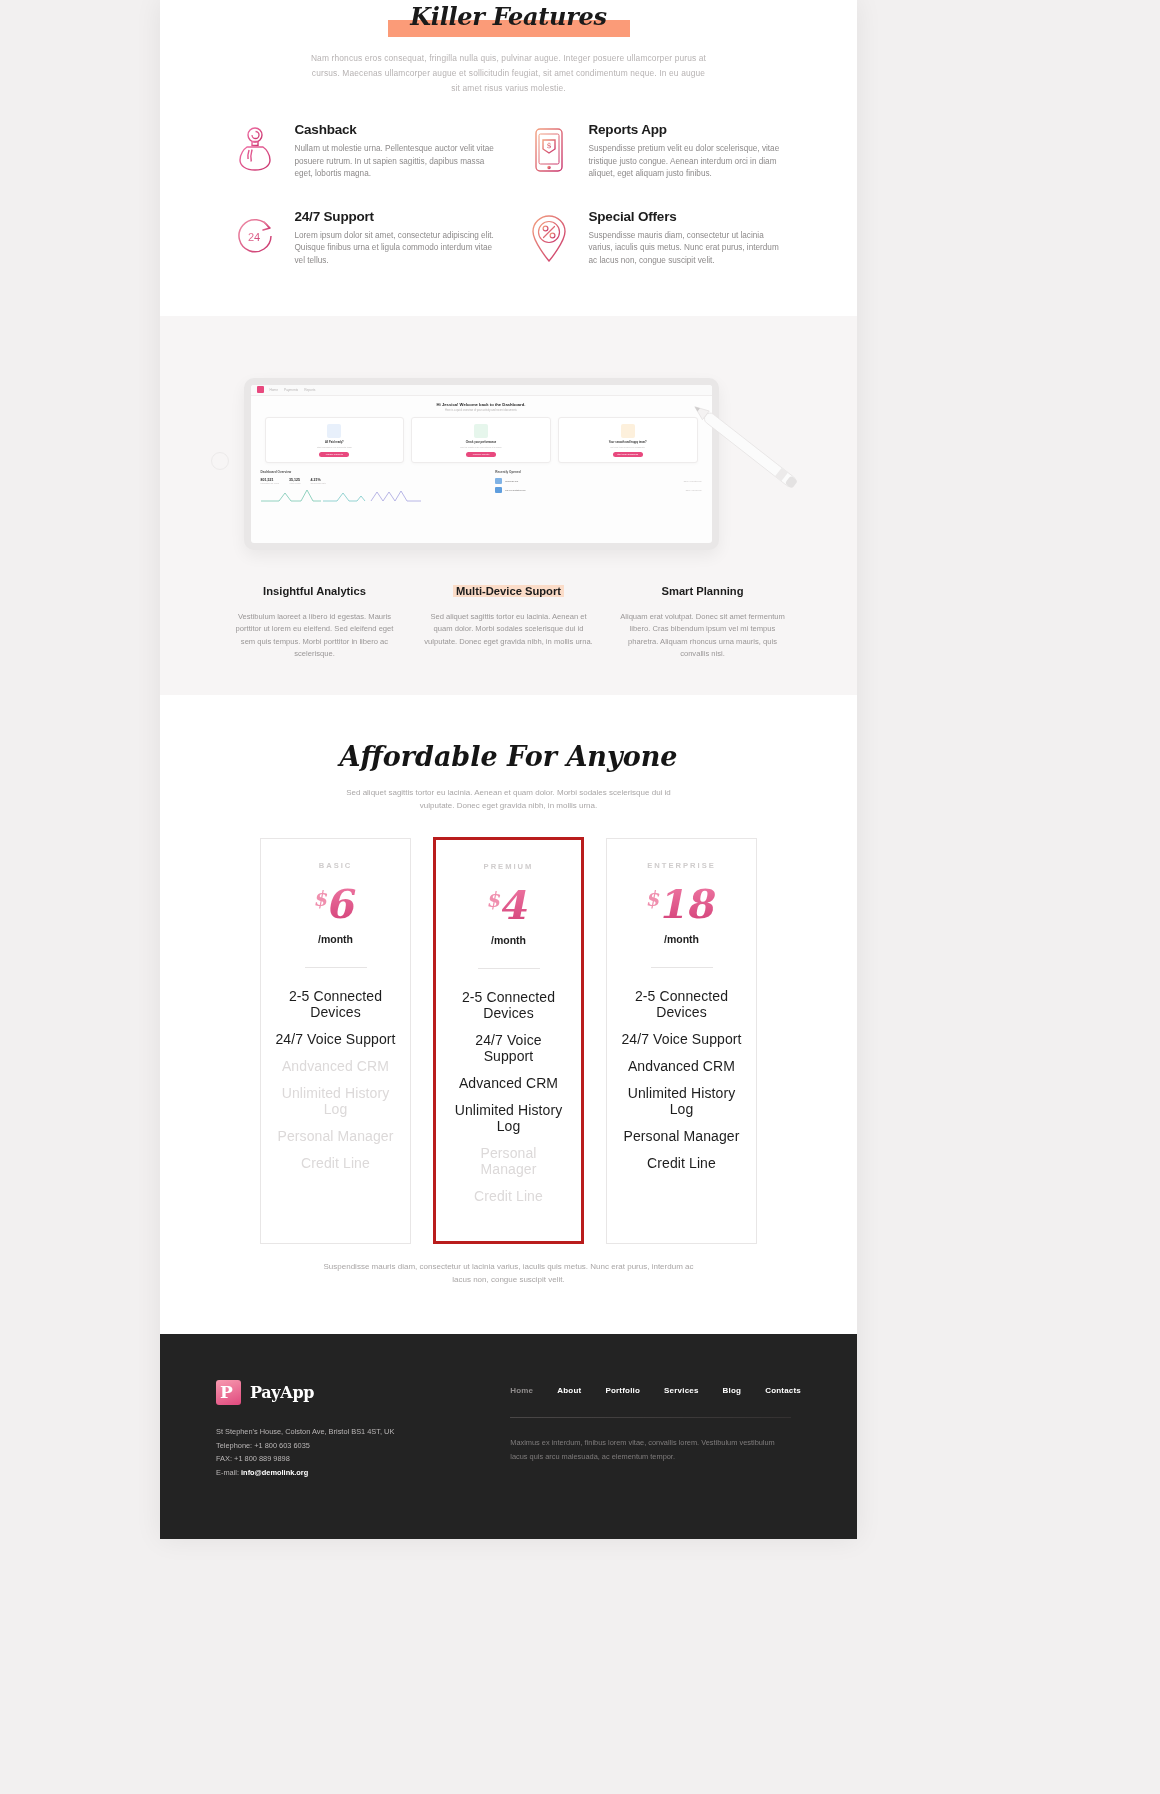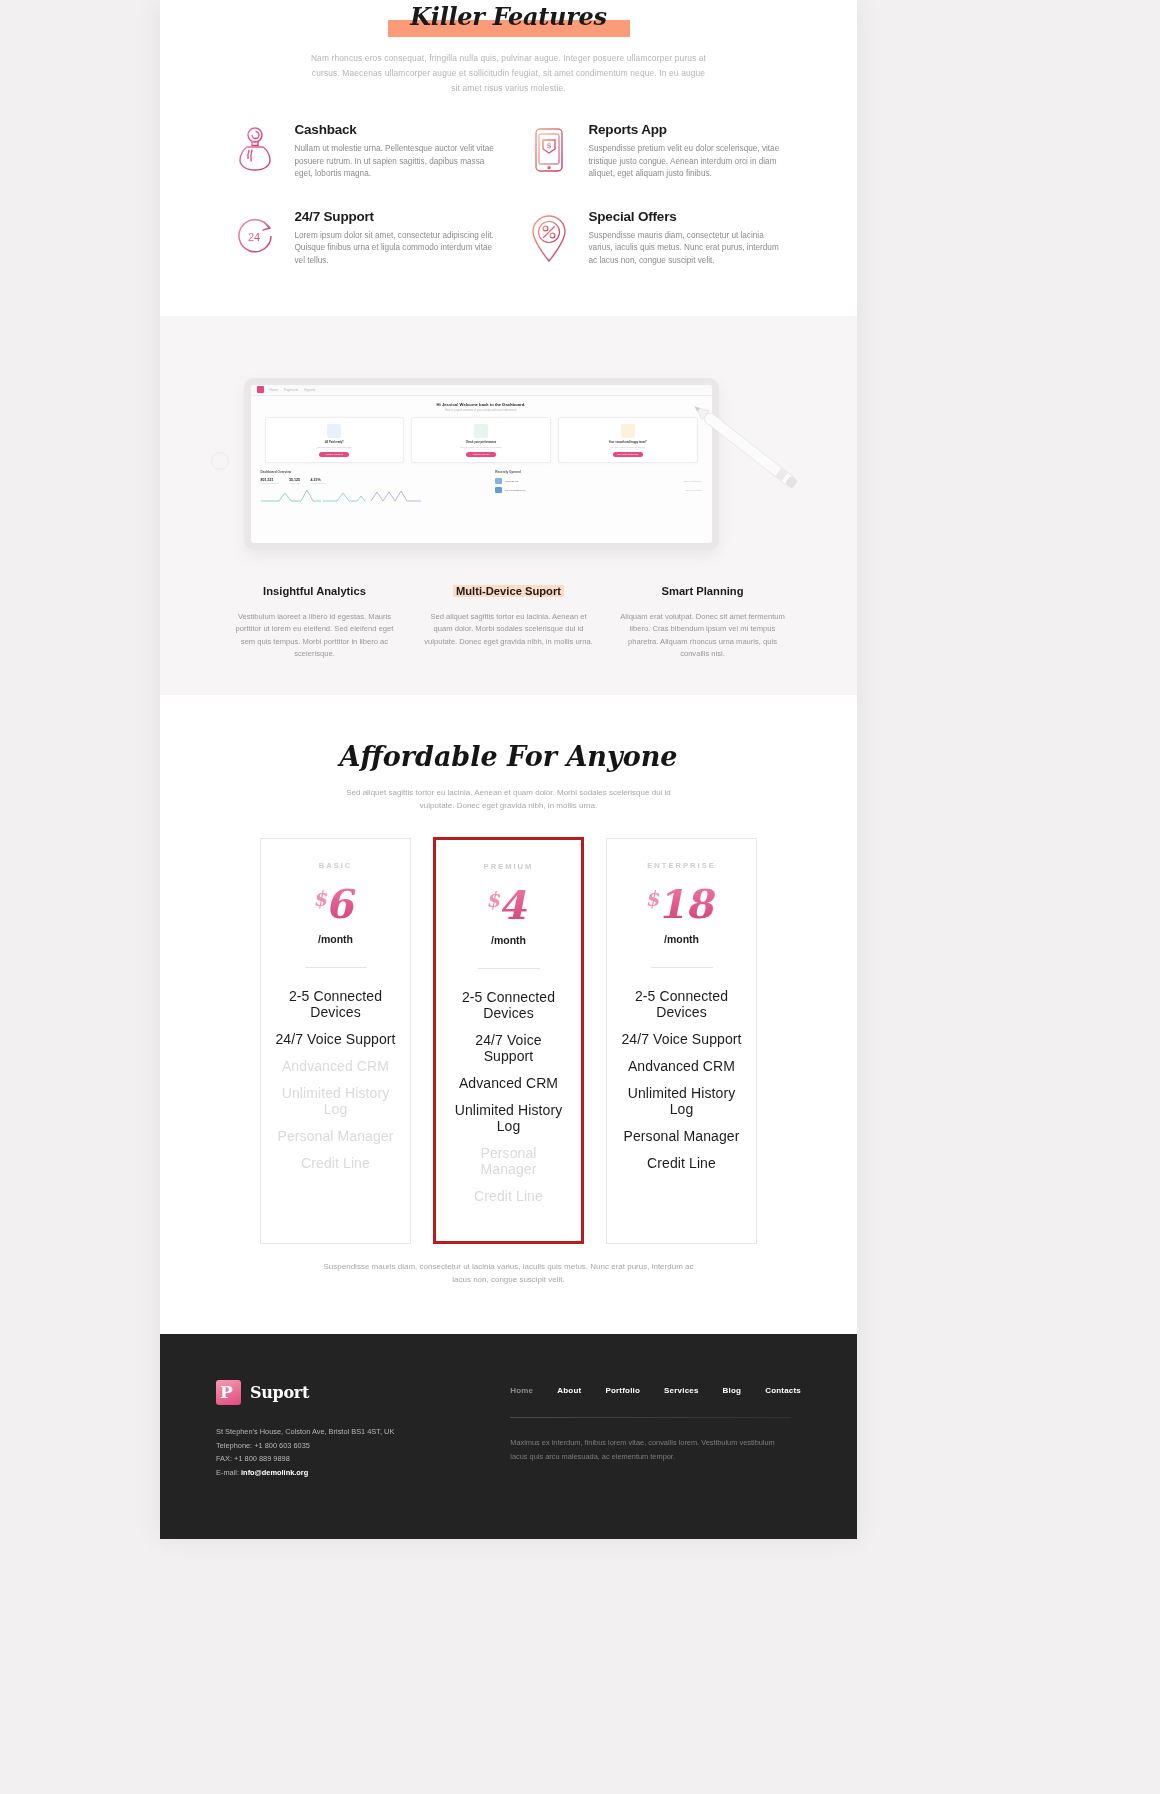--- a/index.html
+++ b/index.html
@@ -402,21 +402,21 @@
 
     <p class="join-note">Suspendisse mauris diam, consectetur ut lacinia varius, iaculis quis metus. Nunc erat purus, interdum ac lacus non, congue suscipit velit.</p>
   </section>
 
   <footer class="footer">
     <div class="f-left">
       <div class="f-brand">
         <div class="f-mark">
           <span>P</span>
         </div>
-        <div class="f-name">Suport</div>
+        <div class="f-name">PayApp</div>
       </div>
       <div class="f-contact">
         <div class="f-line">St Stephen's House, Colston Ave, Bristol BS1 4ST, UK</div>
         <div class="f-line">Telephone: +1 800 603 6035</div>
         <div class="f-line">FAX: +1 800 889 9898</div>
         <div class="f-line"><span>E-mail: </span><b>info@demolink.org</b></div>
       </div>
     </div>
     <div class="f-right">
       <nav class="f-nav">

